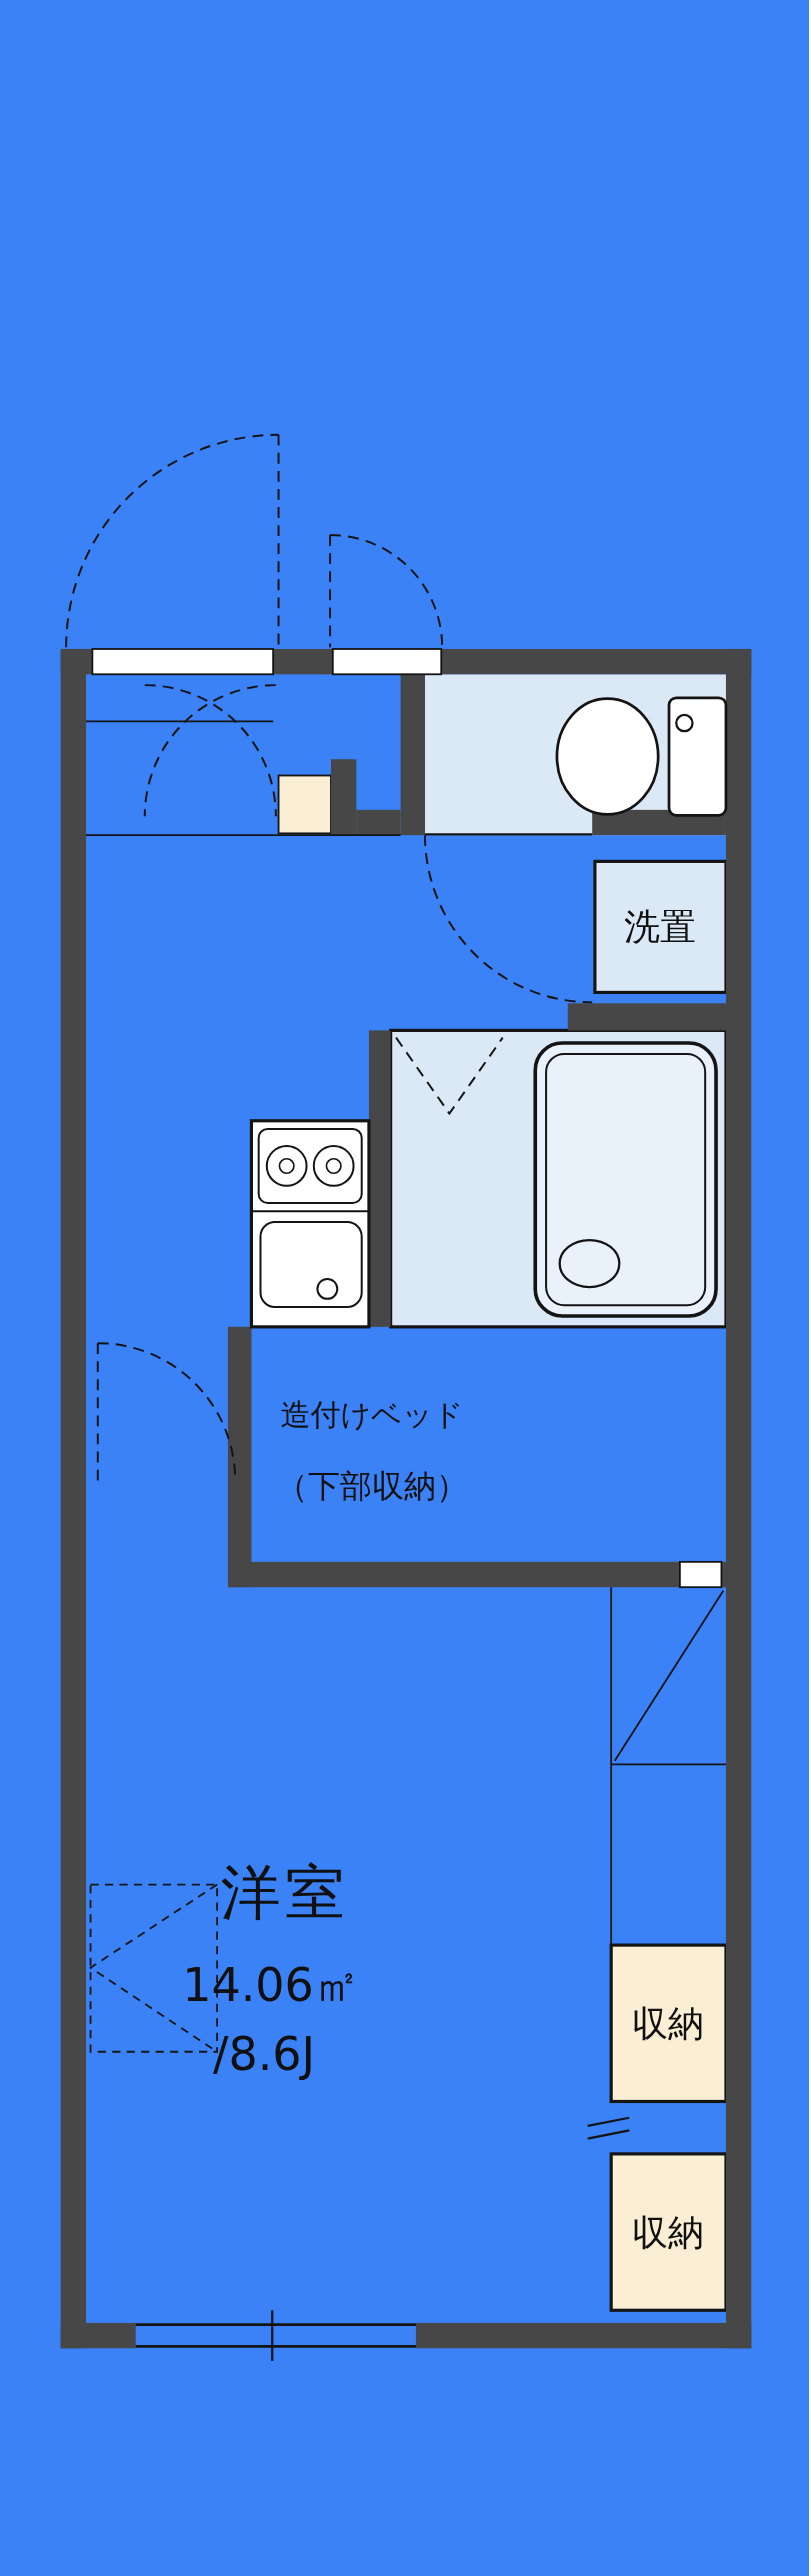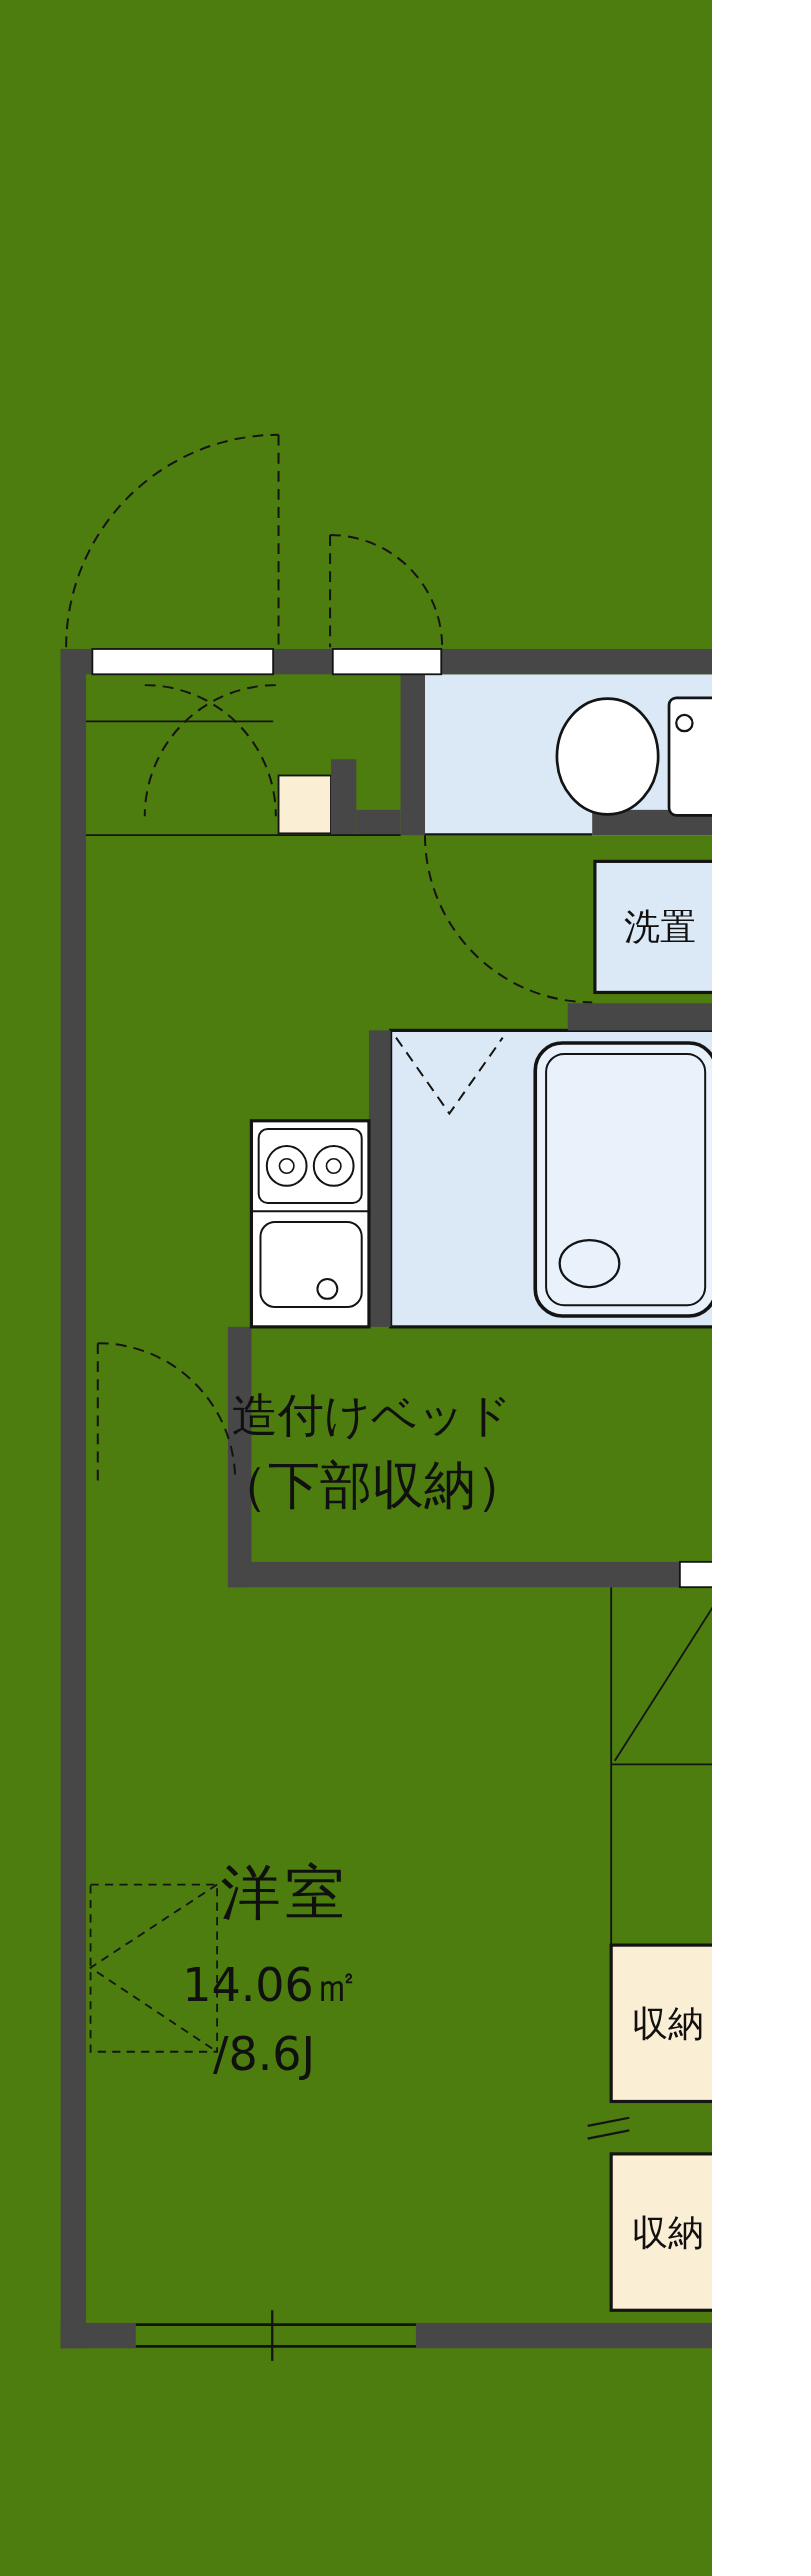--- a/index.html
+++ b/index.html
@@ -1,41 +1,41 @@
 <!DOCTYPE html>
 <html style="font-size:14.5px"><head>
 <meta charset="utf-8">
 <style>
   html,body{margin:0;padding:0;background:#ffffff;}
   .canvas{
     position:relative;
-    width:712px;height:2576px;
-    background:#4d7c0f;
+    width:809px;height:2576px;
+    background:#3b82f6;
     font-family:"DejaVu Sans","Liberation Sans",sans-serif;
     overflow:hidden;
   }
   .canvas svg{position:absolute;left:0;top:0;}
   .wall{fill:#474747;stroke:none;}
   .blue{fill:#dbe8f6;}
   .cream{fill:#faefd4;}
   .white{fill:#ffffff;}
   .ln{stroke:#141414;fill:none;}
   .dash{stroke:#141414;fill:none;stroke-dasharray:12 8;}
   .dash2{stroke:#141414;fill:none;stroke-dasharray:9 7;}
   .lbl{
     position:absolute;
     transform:translate(-50%,-50%);
     white-space:nowrap;
     color:#101010;
     line-height:1;
   }
   .s40{font-size:36px;}
   .s46{font-size:46px;}
-  .s48{font-size:52px;font-family:Liberation Serif, serif;}
-  .s50{font-size:46px;}
+  .s48{font-size:32px;}
+  .s50{font-size:30px;}
   .s66{font-size:60px;letter-spacing:4.5px;margin-left:12px;}
 </style>
 </head>
 <body>
 
 <div class="canvas">
 
   <svg width="812" height="2576" viewBox="0 0 898 2850">
 
     <g>

